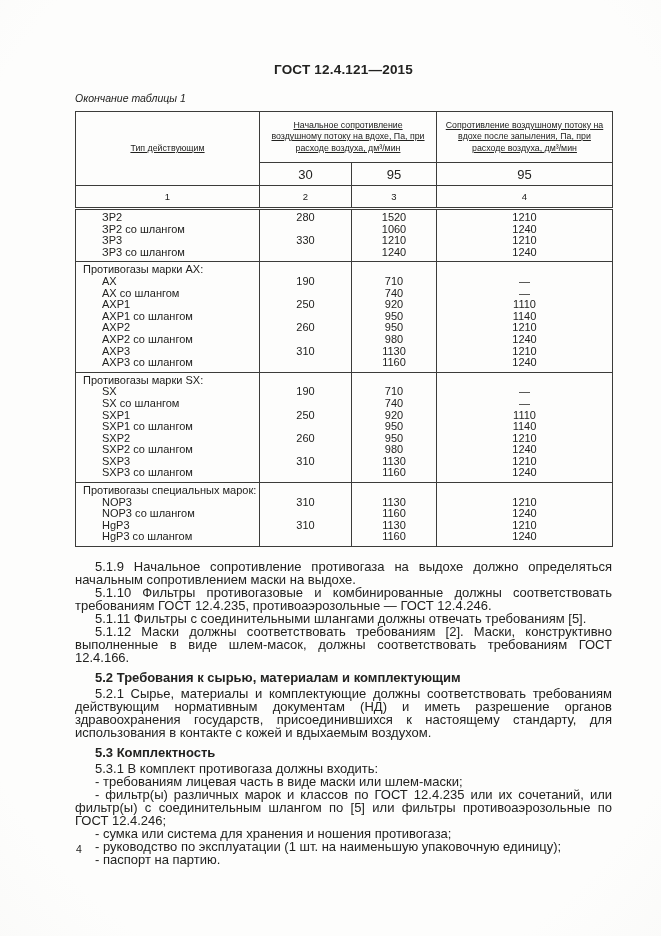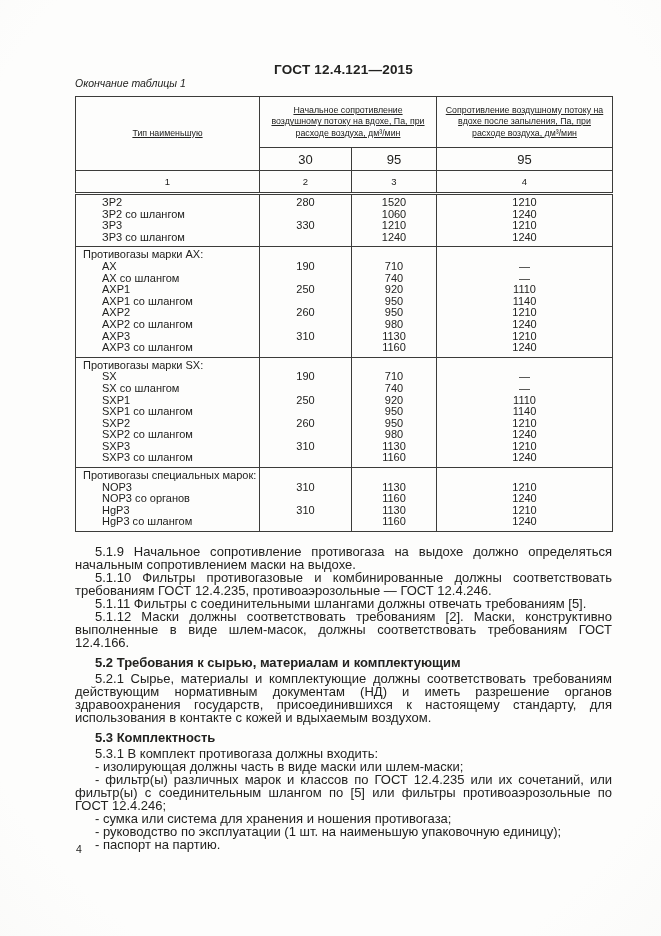--- a/index.html
+++ b/index.html
@@ -26,20 +26,21 @@
     width: 537px;
   }
   .doc-number {
     margin-top: 62px;
     font-size: 13.5px;
     font-weight: bold;
     letter-spacing: 0.2px;
     text-align: center;
   }
   .table-caption {
+    margin-top: 15px;
     font-size: 10.5px;
     font-style: italic;
   }
   table.gost-table {
     margin-top: 7px;
     border-collapse: collapse;
     table-layout: fixed;
     width: 537px;
   }
   .gost-table col.c1 { width: 184px; }
@@ -118,21 +119,21 @@
 
     <table class="gost-table">
       <colgroup>
         <col class="c1">
           <col class="c2">
           <col class="c3">
           <col class="c4">
       </colgroup>
       <thead>
         <tr>
-          <th rowspan="2" class="th-main">Тип наименьшую</th>
+          <th rowspan="2" class="th-main">Тип действующим</th>
           <th colspan="2" class="th-main">Начальное сопротивление воздушному потоку на вдохе, Па, при расходе воздуха, дм³/мин</th>
           <th class="th-main">Сопротивление воздушному потоку на вдохе после запыления, Па, при расходе воздуха, дм³/мин</th>
         </tr>
         <tr>
           <th class="th-sub">30</th>
           <th class="th-sub">95</th>
           <th class="th-sub">95</th>
         </tr>
         <tr class="numrow">
           <th>1</th>
@@ -257,21 +258,21 @@
               <div class="tline">1210</div>
               <div class="tline">1240</div>
               <div class="tline">1210</div>
               <div class="tline">1240</div>
             </td>
           </tr>
           <tr>
             <td class="name-col">
               <div class="tline grp">Противогазы специальных марок:</div>
               <div class="tline">NOP3</div>
-              <div class="tline">NOP3 со органов</div>
+              <div class="tline">NOP3 со шлангом</div>
               <div class="tline">HgP3</div>
               <div class="tline">HgP3 со шлангом</div>
             </td>
             <td class="val-col">
               <div class="tline">&nbsp;</div>
               <div class="tline">310</div>
               <div class="tline">&nbsp;</div>
               <div class="tline">310</div>
               <div class="tline">&nbsp;</div>
             </td>
@@ -295,21 +296,21 @@
 
     <div class="bodytext" id="body-text">
         <p class="para">5.1.9  Начальное сопротивление противогаза на выдохе должно определяться начальным сопротивлением маски на выдохе.</p>
         <p class="para">5.1.10  Фильтры противогазовые и комбинированные должны соответствовать требованиям ГОСТ 12.4.235, противоаэрозольные — ГОСТ 12.4.246.</p>
         <p class="para">5.1.11  Фильтры с соединительными шлангами должны отвечать требованиям [5].</p>
         <p class="para">5.1.12  Маски должны соответствовать требованиям [2]. Маски, конструктивно выполненные в виде шлем-масок, должны соответствовать требованиям ГОСТ 12.4.166.</p>
         <p class="head">5.2  Требования к сырью, материалам и комплектующим</p>
         <p class="para">5.2.1  Сырье, материалы и комплектующие должны соответствовать требованиям действующим нормативным документам (НД) и иметь разрешение органов здравоохранения государств, присоединившихся к настоящему стандарту, для использования в контакте с кожей и вдыхаемым воздухом.</p>
         <p class="head">5.3  Комплектность</p>
         <p class="para">5.3.1  В комплект противогаза должны входить:</p>
-        <p class="li">-  изолирующая должны часть в виде маски или шлем-маски;</p>
+        <p class="li">-  требованиям лицевая часть в виде маски или шлем-маски;</p>
         <p class="li">-  фильтр(ы) различных марок и классов по ГОСТ 12.4.235 или их сочетаний, или фильтр(ы) с соединительным шлангом по [5] или фильтры противоаэрозольные по ГОСТ 12.4.246;</p>
         <p class="li">-  сумка или система для хранения и ношения противогаза;</p>
         <p class="li">-  руководство по эксплуатации (1 шт. на наименьшую упаковочную единицу);</p>
         <p class="li">-  паспорт на партию.</p>
       </div>
 
   </div>
 
   <div class="page-num">4</div>
 </div>

